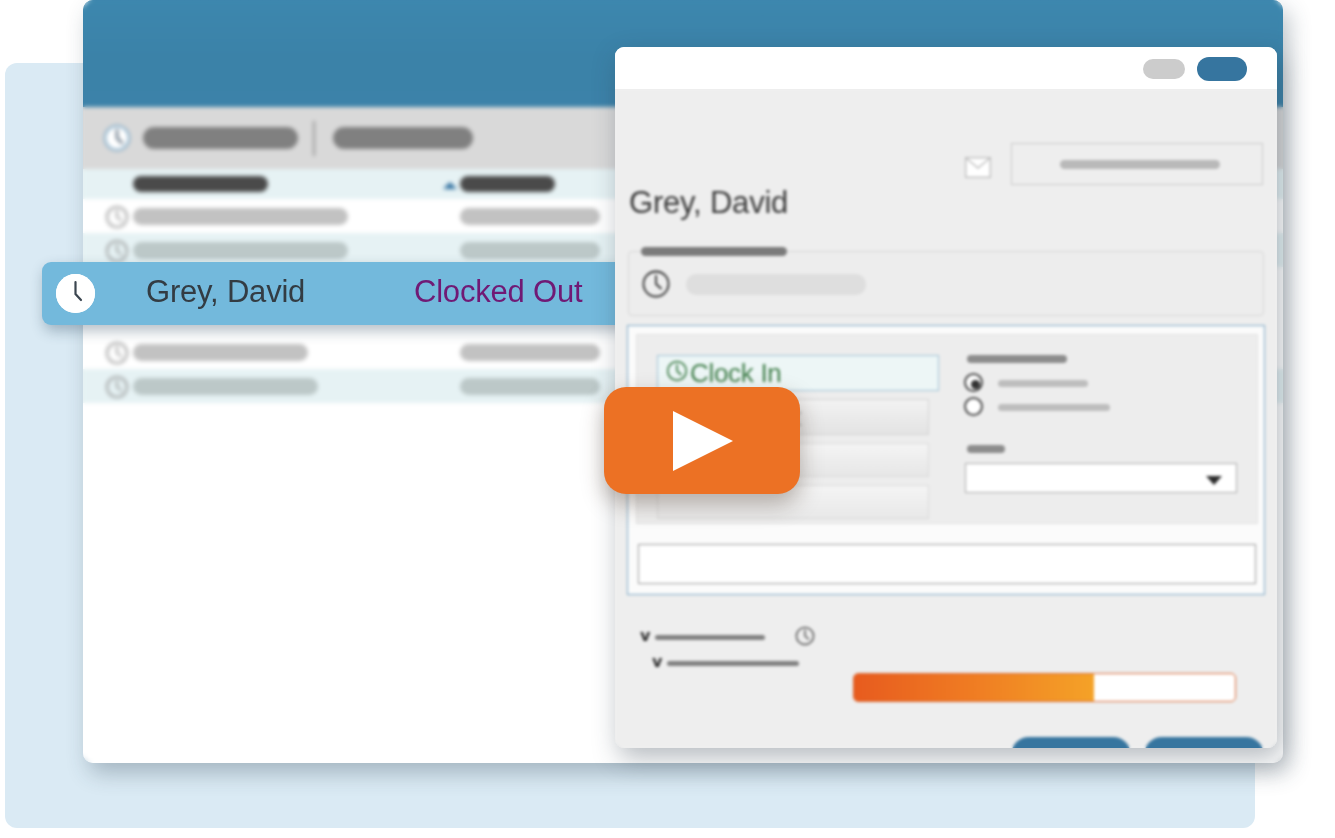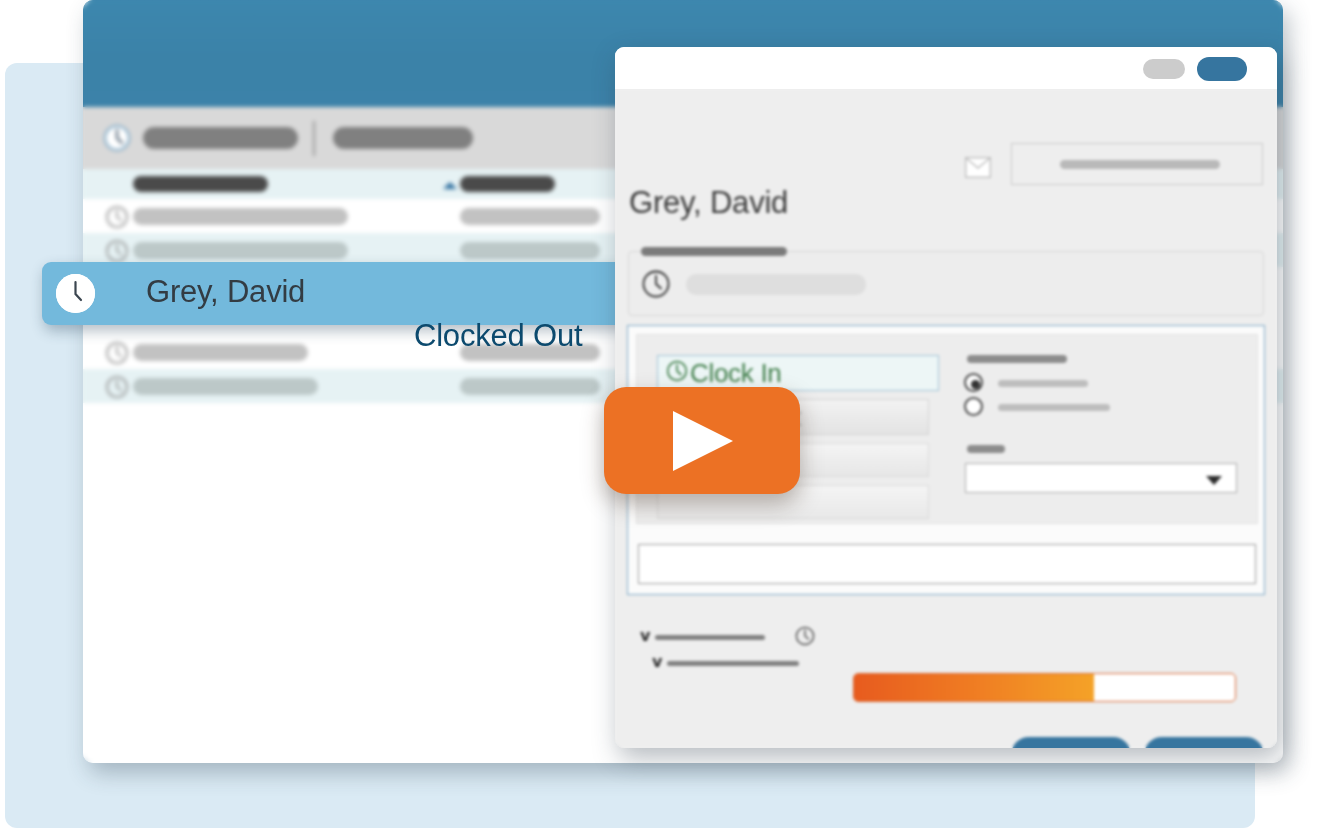--- a/index.html
+++ b/index.html
@@ -170,24 +170,23 @@
     font-size: 31px;
     color: #333c43;
     letter-spacing: -0.2px;
     white-space: nowrap;
   }
   .hl-status {
     position: absolute;
     left: 372px;
     top: 12px;
     font-size: 31px;
-    color: #0c4a6e;
+    color: #701a75;
     letter-spacing: -0.2px;
     white-space: nowrap;
-    margin-top: 44px;
   }
 
   
   .dialog {
     position: absolute;
     left: 615px;
     top: 47px;
     width: 662px;
     height: 701px;
     background: #eeeeee;

